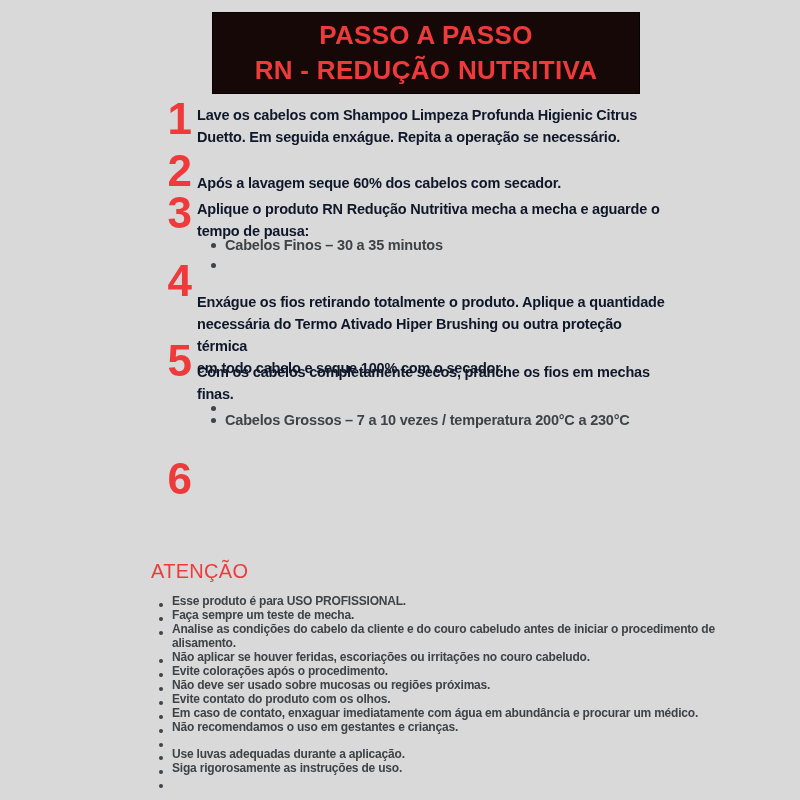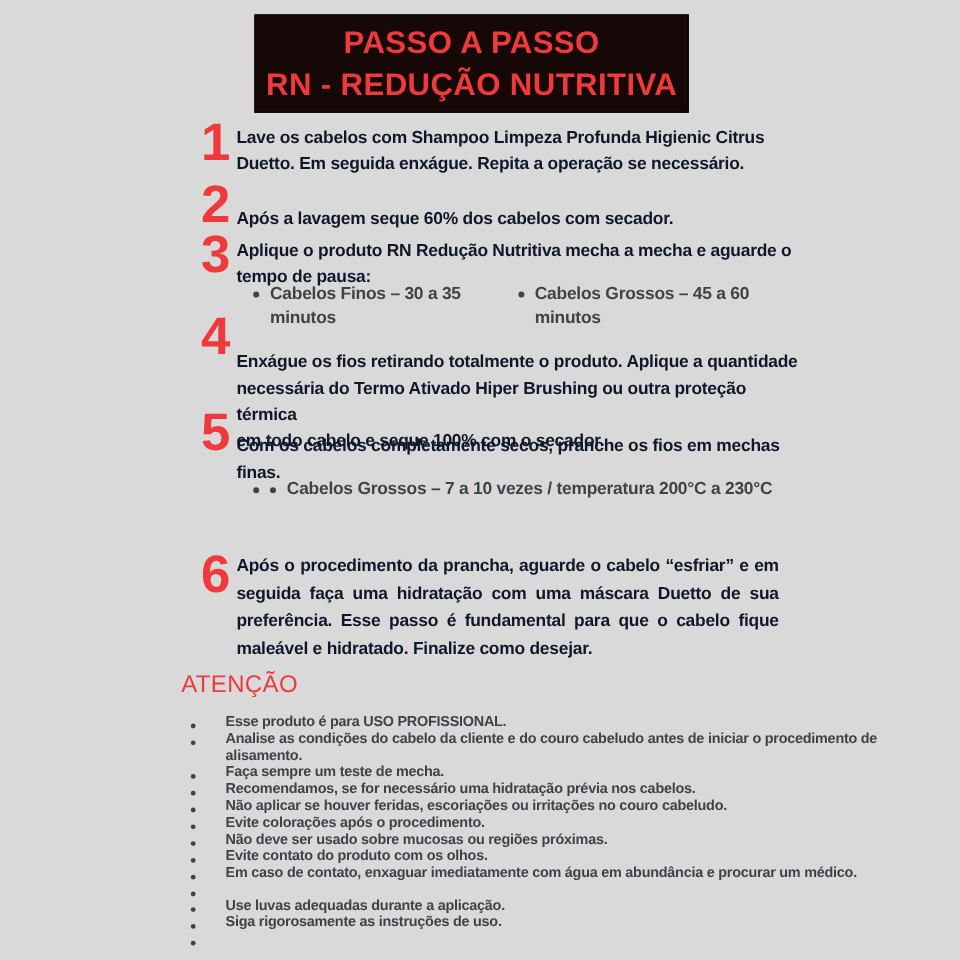--- a/index.html
+++ b/index.html
@@ -10,21 +10,21 @@
   .canvas{
     position:relative;
     width:800px;height:800px;
     background:#d9d9d9;
     overflow:hidden;
     margin:0 auto;
   }
   
   .banner{
     position:absolute;left:212px;top:12px;
-    width:362px;height:82px;
+    width:428px;height:82px;
     background:#170808;
     border:1px solid #050203;
     box-sizing:border-box;
     display:flex;flex-direction:column;justify-content:center;align-items:center;
     gap:2px;
   }
   .banner-line{
     color:#ee3a3b;
     font-weight:bold;
     font-size:26px;
@@ -50,21 +50,21 @@
     white-space:pre-line;
   }
   .step-text.justified{
     width:452px;
     white-space:normal;
     text-align:justify;
     line-height:23px;
   }
   .sub-bullets{
     position:absolute;left:211px;width:460px;
-    display:flex;flex-direction:row;
+    display:flex;flex-direction:column;
   }
   .sb-item{
     display:flex;align-items:flex-start;
     color:#3e4347;font-weight:bold;
     font-size:14.5px;line-height:19.5px;
     letter-spacing:-0.2px;
   }
   .sb-dot{
     width:5px;height:5px;border-radius:50%;
     background:#3e4347;
@@ -82,21 +82,21 @@
   .attn-list{
     position:absolute;left:159px;top:594px;width:625px;
     display:flex;flex-direction:column;
   }
   .attn-item{
     display:flex;align-items:flex-start;
     color:#3e4347;font-weight:bold;
     font-size:12px;line-height:14px;
     letter-spacing:-0.2px;
   }
-  .attn-text{white-space:pre-line;margin-left:16px;}
+  .attn-text{white-space:pre-line;}
   .attn-dot{
     width:4px;height:4px;border-radius:50%;
     background:#3e4347;
     margin:9px 9px 0 0;
     flex:none;
   }
 </style>
 </head>
 <body>
 
@@ -117,21 +117,20 @@
   <div class="step-num" style="top:191px">3</div>
   <div class="step-text" style="top:198px">Aplique o produto RN Redução Nutritiva mecha a mecha e aguarde o
 tempo de pausa:</div>
   <div class="sub-bullets" style="top:236px">
     <div class="sb-item">
       <span class="sb-dot"></span>
       <span>Cabelos Finos – 30 a 35 minutos</span>
     </div>
     <div class="sb-item">
       <span class="sb-dot"></span>
-      <span>Cabelos Grossos – 45 a 60 minutos</span>
     </div>
   </div>
 
   <div class="step-num" style="top:259px">4</div>
   <div class="step-text" style="top:291px">Enxágue os fios retirando totalmente o produto. Aplique a quantidade
 necessária do Termo Ativado Hiper Brushing ou outra proteção térmica
 em todo cabelo e seque 100% com o secador.</div>
 
   <div class="step-num" style="top:339px">5</div>
   <div class="step-text" style="top:361px">Com os cabelos completamente secos, pranche os fios em mechas
@@ -140,64 +139,63 @@
     <div class="sb-item">
       <span class="sb-dot"></span>
     </div>
     <div class="sb-item">
       <span class="sb-dot"></span>
       <span>Cabelos Grossos – 7 a 10 vezes / temperatura 200°C a 230°C</span>
     </div>
   </div>
 
   <div class="step-num" style="top:457px">6</div>
-  <div class="step-text justified" style="top:461px">Após o procedimento da prancha, aguarde o cabelo “esfriar” e em seguida faça uma hidratação com uma máscara Duetto de sua preferência. Esse passo é fundamental para que o cabelo fique maleável e hidratado. Finalize como desejar.</div>
 
   <div class="attn-heading">ATENÇÃO</div>
 
   <div class="attn-list">
     <div class="attn-item">
       <span class="attn-dot"></span>
       <span class="attn-text">Esse produto é para USO PROFISSIONAL.</span>
+    </div>
+    <div class="attn-item">
+      <span class="attn-dot"></span>
+      <span class="attn-text">Faça sempre um teste de mecha.</span>
     </div>
     <div class="attn-item">
       <span class="attn-dot"></span>
       <span class="attn-text">Analise as condições do cabelo da cliente e do couro cabeludo antes de iniciar o procedimento de
 alisamento.</span>
     </div>
     <div class="attn-item">
       <span class="attn-dot"></span>
-      <span class="attn-text">Faça sempre um teste de mecha.</span>
-    </div>
-    <div class="attn-item">
-      <span class="attn-dot"></span>
-      <span class="attn-text">Recomendamos, se for necessário uma hidratação prévia nos cabelos.</span>
-    </div>
-    <div class="attn-item">
-      <span class="attn-dot"></span>
       <span class="attn-text">Não aplicar se houver feridas, escoriações ou irritações no couro cabeludo.</span>
     </div>
     <div class="attn-item">
       <span class="attn-dot"></span>
       <span class="attn-text">Evite colorações após o procedimento.</span>
     </div>
     <div class="attn-item">
       <span class="attn-dot"></span>
       <span class="attn-text">Não deve ser usado sobre mucosas ou regiões próximas.</span>
     </div>
     <div class="attn-item">
       <span class="attn-dot"></span>
       <span class="attn-text">Evite contato do produto com os olhos.</span>
     </div>
     <div class="attn-item">
       <span class="attn-dot"></span>
       <span class="attn-text">Em caso de contato, enxaguar imediatamente com água em abundância e procurar um médico.</span>
     </div>
     <div class="attn-item">
       <span class="attn-dot"></span>
+      <span class="attn-text">Não recomendamos o uso em gestantes e crianças.</span>
+    </div>
+    <div class="attn-item">
+      <span class="attn-dot"></span>
     </div>
     <div class="attn-item">
       <span class="attn-dot"></span>
       <span class="attn-text">Use luvas adequadas durante a aplicação.</span>
     </div>
     <div class="attn-item">
       <span class="attn-dot"></span>
       <span class="attn-text">Siga rigorosamente as instruções de uso.</span>
     </div>
     <div class="attn-item">

